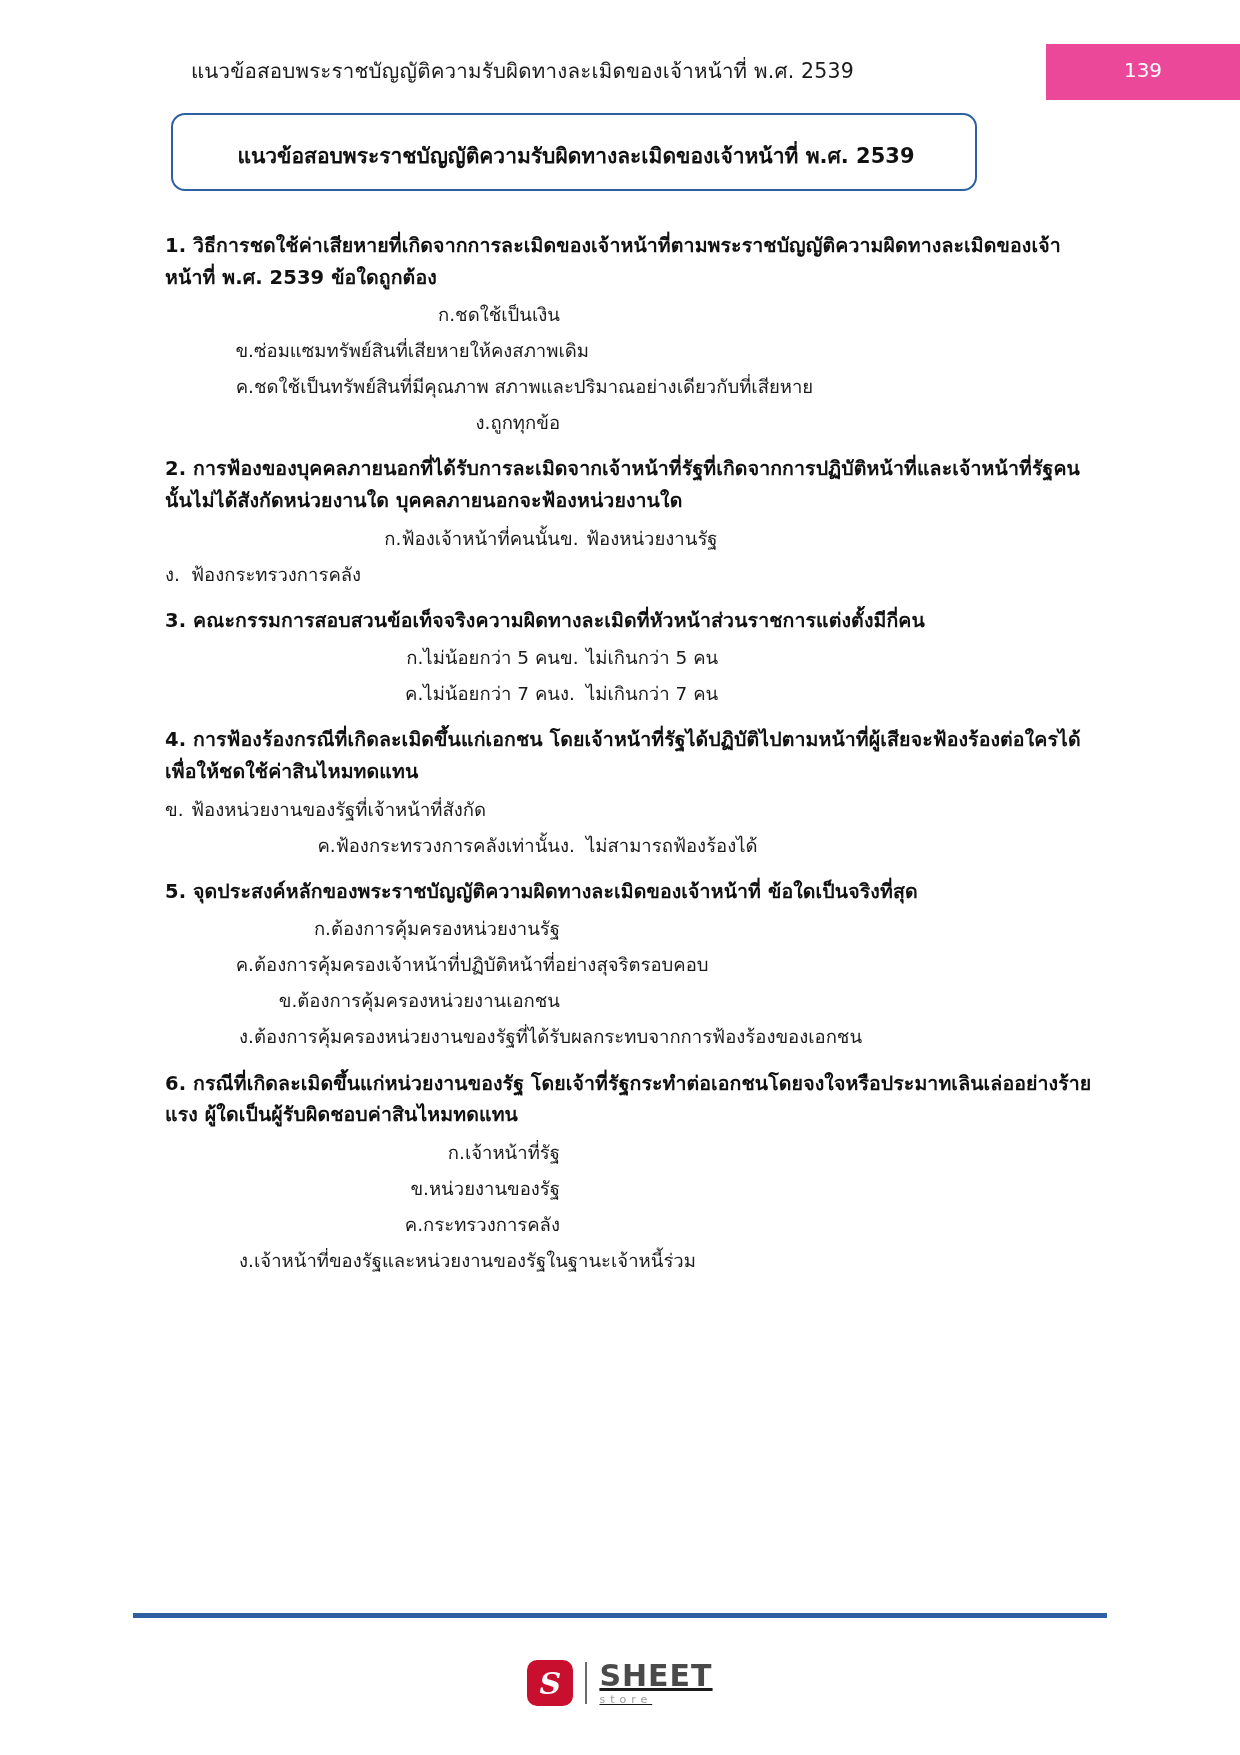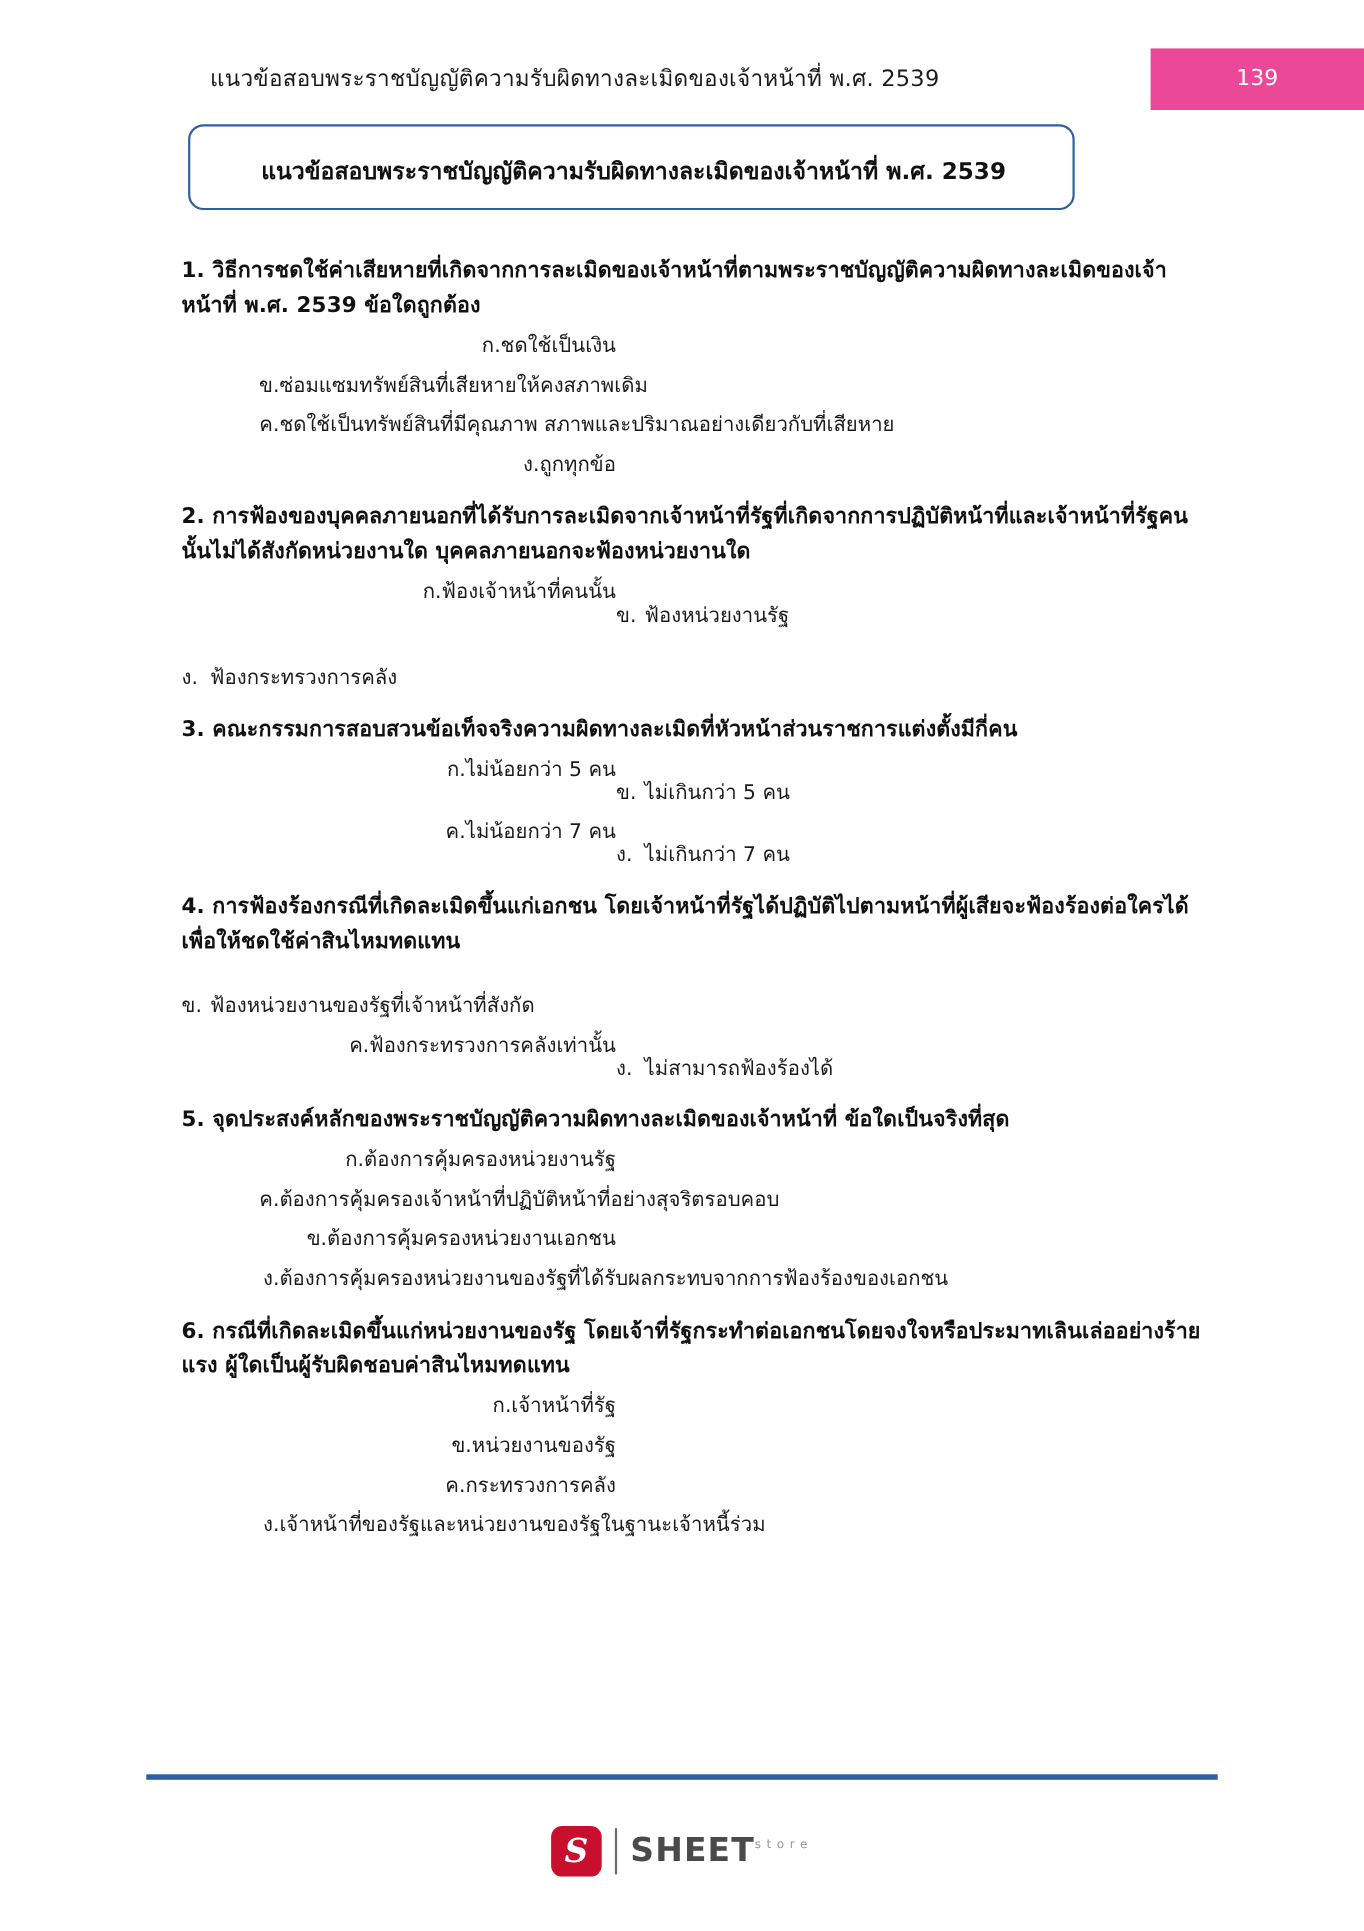--- a/index.html
+++ b/index.html
@@ -112,21 +112,20 @@
   }
   .col-a {
     width: 395px;
     padding-left: 63px;
     box-sizing: border-box;
     text-align: right;
   }
   .col-b {
     width: 400px;
     box-sizing: border-box;
-    margin-top: 21px;
   }
   .full-choice {
     padding-left: 63px;
   }
 
   
   .footer-rule {
     position: absolute;
     top: 1613px;
     left: 133px;
@@ -159,22 +158,23 @@
     font-family: "DejaVu Serif", serif;
   }
   .logo-divider {
     width: 2px;
     height: 42px;
     background: #6b6b6b;
     margin: 0 12px;
   }
   .logo-text {
     display: flex;
-    flex-direction: row;
+    flex-direction: column;
     justify-content: center;
+    text-decoration: underline;
   }
   .logo-word {
     font-size: 30px;
     font-weight: bold;
     color: #4a4a4a;
     letter-spacing: 1px;
     line-height: 1;
   }
   .logo-sub {
     font-size: 11px;

